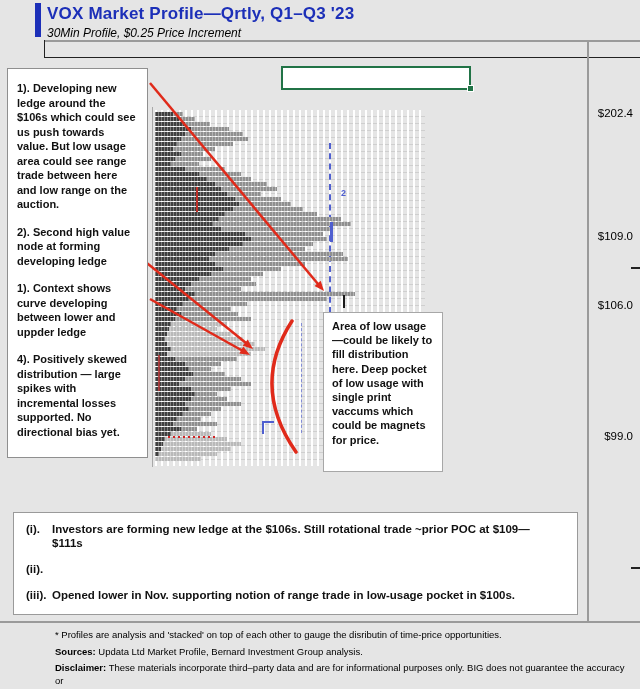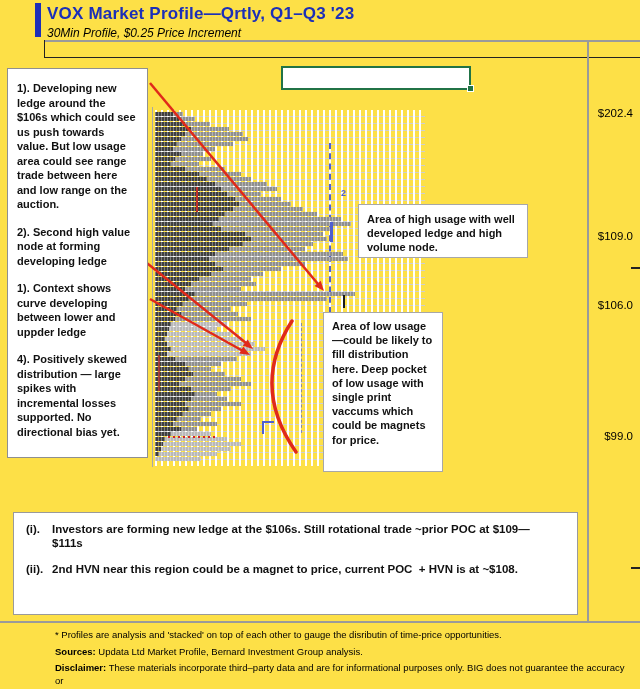--- a/index.html
+++ b/index.html
@@ -1,17 +1,17 @@
 <!DOCTYPE html>
 <html style="--title-blue: #1c2fb8; --arrow-red: #e02a1a; --excel-green: #217346; --blue-dash: #4f5fd0; --shade-m: #8f8f8f; --shade-l: #b9b9b9; --shade-d: #3f3f3f;"><head>
 <meta charset="utf-8">
 <style>
   html,body{margin:0;padding:0;background:#fff;}
   .canvas{
-    position:relative;width:640px;height:689px;background:#fde047;overflow:hidden;
+    position:relative;width:640px;height:689px;background:#e5e5e5;overflow:hidden;
     font-family:"Liberation Sans","DejaVu Sans",sans-serif;color:#111;
   }
   
   .accent-bar{position:absolute;left:35px;top:3px;width:6px;height:34px;background:var(--title-blue,#1c2fb8);}
   .page-title{position:absolute;left:47px;top:4px;font-size:17px;font-weight:bold;color:var(--title-blue,#1c2fb8);letter-spacing:.2px;}
   .page-subtitle{position:absolute;left:47px;top:26px;font-size:12px;font-style:italic;color:#000;}
   
   .hline{position:absolute;background:#9a9a9a;}
   .hline.dark{background:#222;}
   .vline{position:absolute;background:#9a9a9a;}
@@ -326,37 +326,37 @@
     <path class="red-stroke" d="M292,321 Q250,386 296,452" fill="none" stroke-width="3.5" stroke-linecap="round"></path>
   </svg>
 
   <div class="ann-box ann-left">
     <p>1). Developing new ledge around the $106s which could see us push towards value. But low usage area could see range trade between here and low range on the auction.</p>
     <p>2). Second high value node at forming developing ledge</p>
     <p>1). Context shows curve developing between lower and uppder ledge</p>
     <p>4). Positively skewed distribution — large spikes with incremental losses supported. No directional bias yet.</p>
   </div>
 
-  <div class="ann-box ann-high">
-    <div class="ann-text">Area of high usage with well developed ledge and high volume node.</div>
-  </div>
 
   <div class="ann-box ann-low">
     <div class="ann-text">Area of low usage—could be likely to fill distribution here. Deep pocket of low usage with single print vaccums which could be magnets for price.</div>
   </div>
 
   <div class="notes-box">
     <div class="note-item">
       <span class="note-label">(i).</span>
       <span class="note-text">Investors are forming new ledge at the $106s. Still rotational trade ~prior POC at $109—
 $111s</span>
     </div>
     <div class="note-item">
       <span class="note-label">(ii).</span>
-      <span class="note-text">2nd HVN near this region could be a magnet to price, current POC  + HVN is at ~$108.</span>
+    </div>
+    <div class="note-item">
+      <span class="note-label">(iii).</span>
+      <span class="note-text">Opened lower in Nov. supporting notion of range trade in low-usage pocket in $100s.</span>
     </div>
   </div>
 
   <div class="footnotes">
     <div class="foot-line">* Profiles are analysis and 'stacked' on top of each other to gauge the disributin of time-price opportunities.</div>
     <div class="foot-line">
       <b class="inlabel">Sources:</b><span class="foot-text"> Updata Ltd Market Profile, Bernard Investment Group analysis.</span>
     </div>
     <div class="foot-line">
       <b class="inlabel">Disclaimer:</b><span class="foot-text"> These materials incorporate third–party data and are for informational purposes only. BIG does not guarantee the accuracy or

